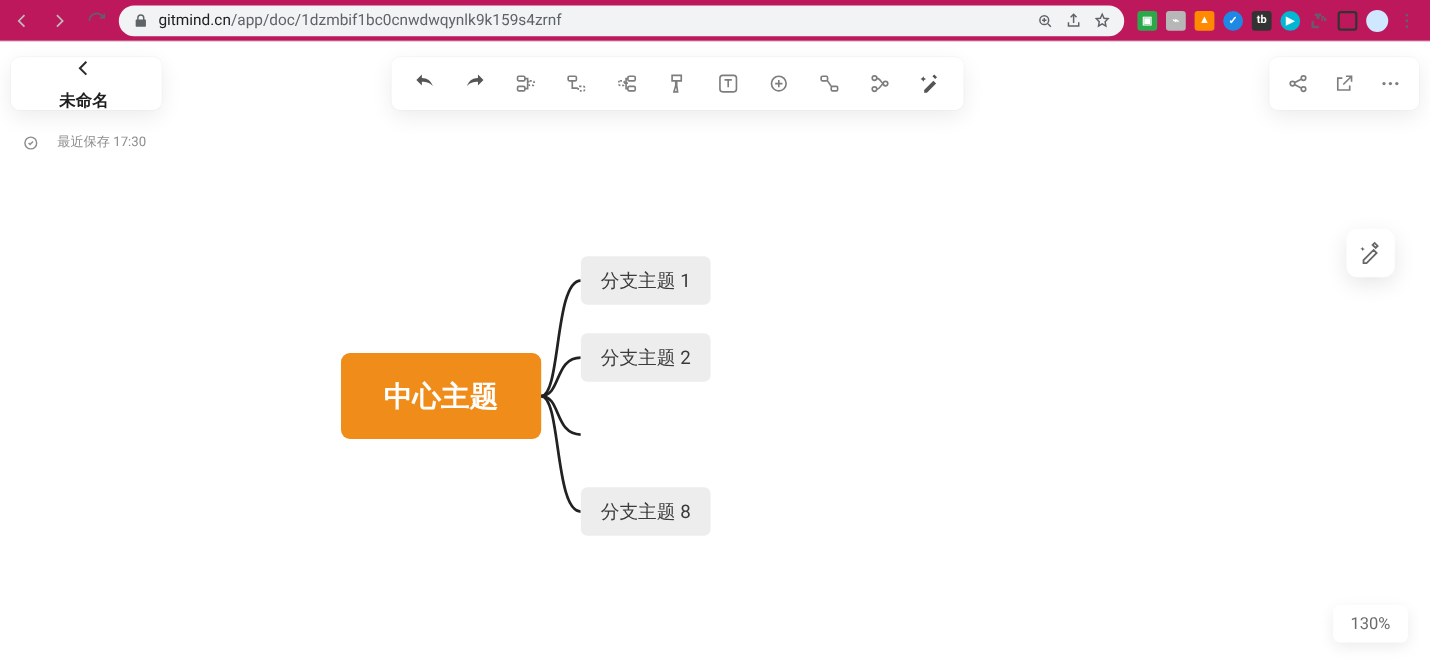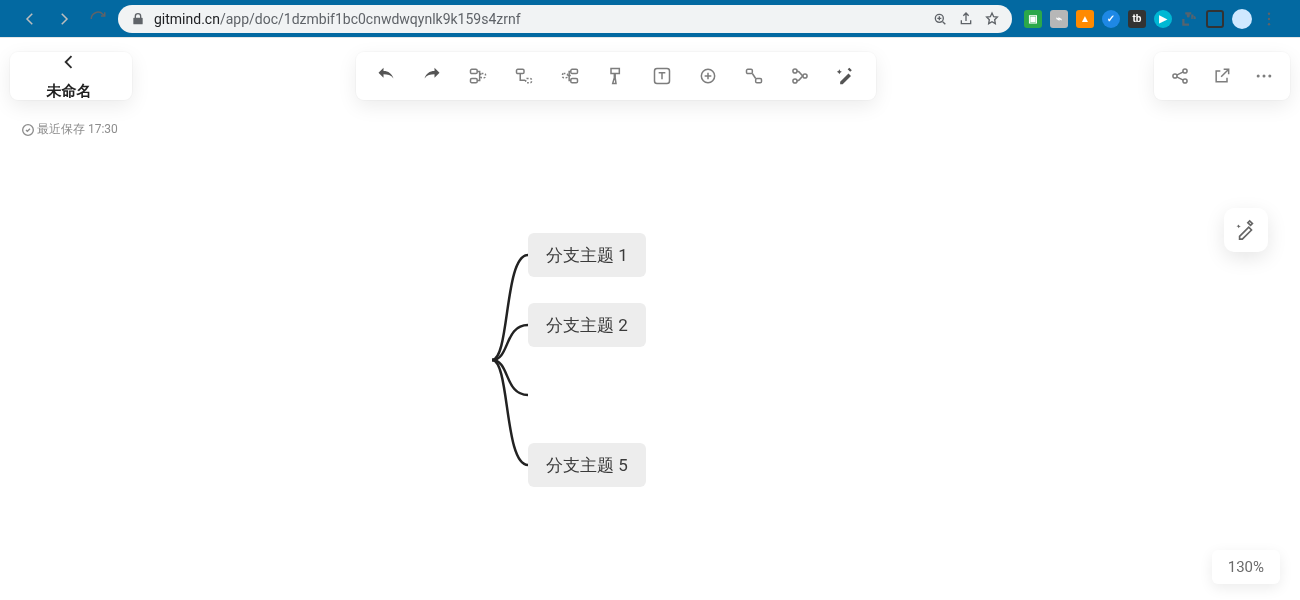--- a/index.html
+++ b/index.html
@@ -3,22 +3,22 @@
 <meta charset="utf-8">
 <style>
   * { box-sizing: border-box; margin: 0; padding: 0; }
   html, body { width: 1300px; height: 600px; font-family: -apple-system, BlinkMacSystemFont, "Segoe UI", Roboto, "Helvetica Neue", Arial, "Microsoft YaHei", sans-serif; background: #fff; overflow: hidden; }
 
   
   .browser-bar {
     height: 38px;
     display: flex;
     align-items: center;
-    padding: 0 16px;
-    background: #0369a1;
+    padding: 0 6px;
+    background: #be185d;
     border-bottom: 1px solid #e6e6e6;
     gap: 6px;
   }
   .nav-btn {
     width: 28px; height: 28px;
     display: flex; align-items: center; justify-content: center;
     border-radius: 50%;
     color: #5f6368;
   }
   .nav-btn.disabled { color: #bdbdbd; }
@@ -59,21 +59,21 @@
     border-radius:8px;
     background:#fff;
     box-shadow:0 6px 20px rgba(0,0,0,.08), 0 0 0 1px rgba(0,0,0,.02);
     display:flex;
     align-items:center;
   }
   .tb-left { left:10px; padding:0 14px 0 10px; gap:10px;flex-direction:column; }
   .tb-left .back-chev { color:#2b2b2b; display:flex; align-items:center; }
   .tb-left .title { font-size:15px; font-weight:700; color:#1f1f1f; }
   .tb-left .divider { width:1px;height:20px;background:#e3e3e3; }
-  .tb-left .save-stat { display:flex;align-items:center;gap:1px;color:#8d8d8d;font-size:12px; }
+  .tb-left .save-stat { display:flex;align-items:center;gap:16px;color:#8d8d8d;font-size:12px; }
 
   .tb-center { left:356px; padding:0 18px; gap:22px; }
   .tool-btn { color:#7d7d7d; display:flex; align-items:center; justify-content:center; width:24px; height:24px; }
 
   .tb-right { right:10px; padding:0 14px; gap:18px; }
 
   
   .magic-fab {
     position:absolute; top:170px; right:32px;
     width:44px;height:44px;border-radius:10px;background:#fff;
@@ -301,27 +301,28 @@
   </div>
 
   <div class="magic-fab">
     <svg width="22" height="22" viewBox="0 0 24 24" fill="none" stroke="currentColor" stroke-width="1.8">
         <path d="M5 19l10-10 3 3L8 22H5v-3zM17 7l-3-3 2-2 3 3-2 2z"></path>
         <path d="M4 6l.8 1.6L6.4 8l-1.6.8L4 10l-.8-1.6L1.6 8l1.6-.8L4 6z" fill="currentColor" stroke="none"></path>
       </svg>
   </div>
 
   <div class="mindmap">
+    <div class="central">中心主题</div>
 
     <svg class="connector" viewBox="0 0 36 254">
       <path d="M0 127 C18 127 12 22 36 22" stroke="#222" stroke-width="2.5" fill="none"></path>
       <path d="M0 127 C18 127 12 92 36 92" stroke="#222" stroke-width="2.5" fill="none"></path>
       <path d="M0 127 C18 127 12 162 36 162" stroke="#222" stroke-width="2.5" fill="none"></path>
       <path d="M0 127 C18 127 12 232 36 232" stroke="#222" stroke-width="2.5" fill="none"></path>
     </svg>
 
     <div class="branch b1">分支主题 1</div>
     <div class="branch b2">分支主题 2</div>
-    <div class="branch b4">分支主题 5</div>
+    <div class="branch b4">分支主题 8</div>
   </div>
 
   <div class="zoom-box">130%</div>
 </div>
 
 </body></html>

